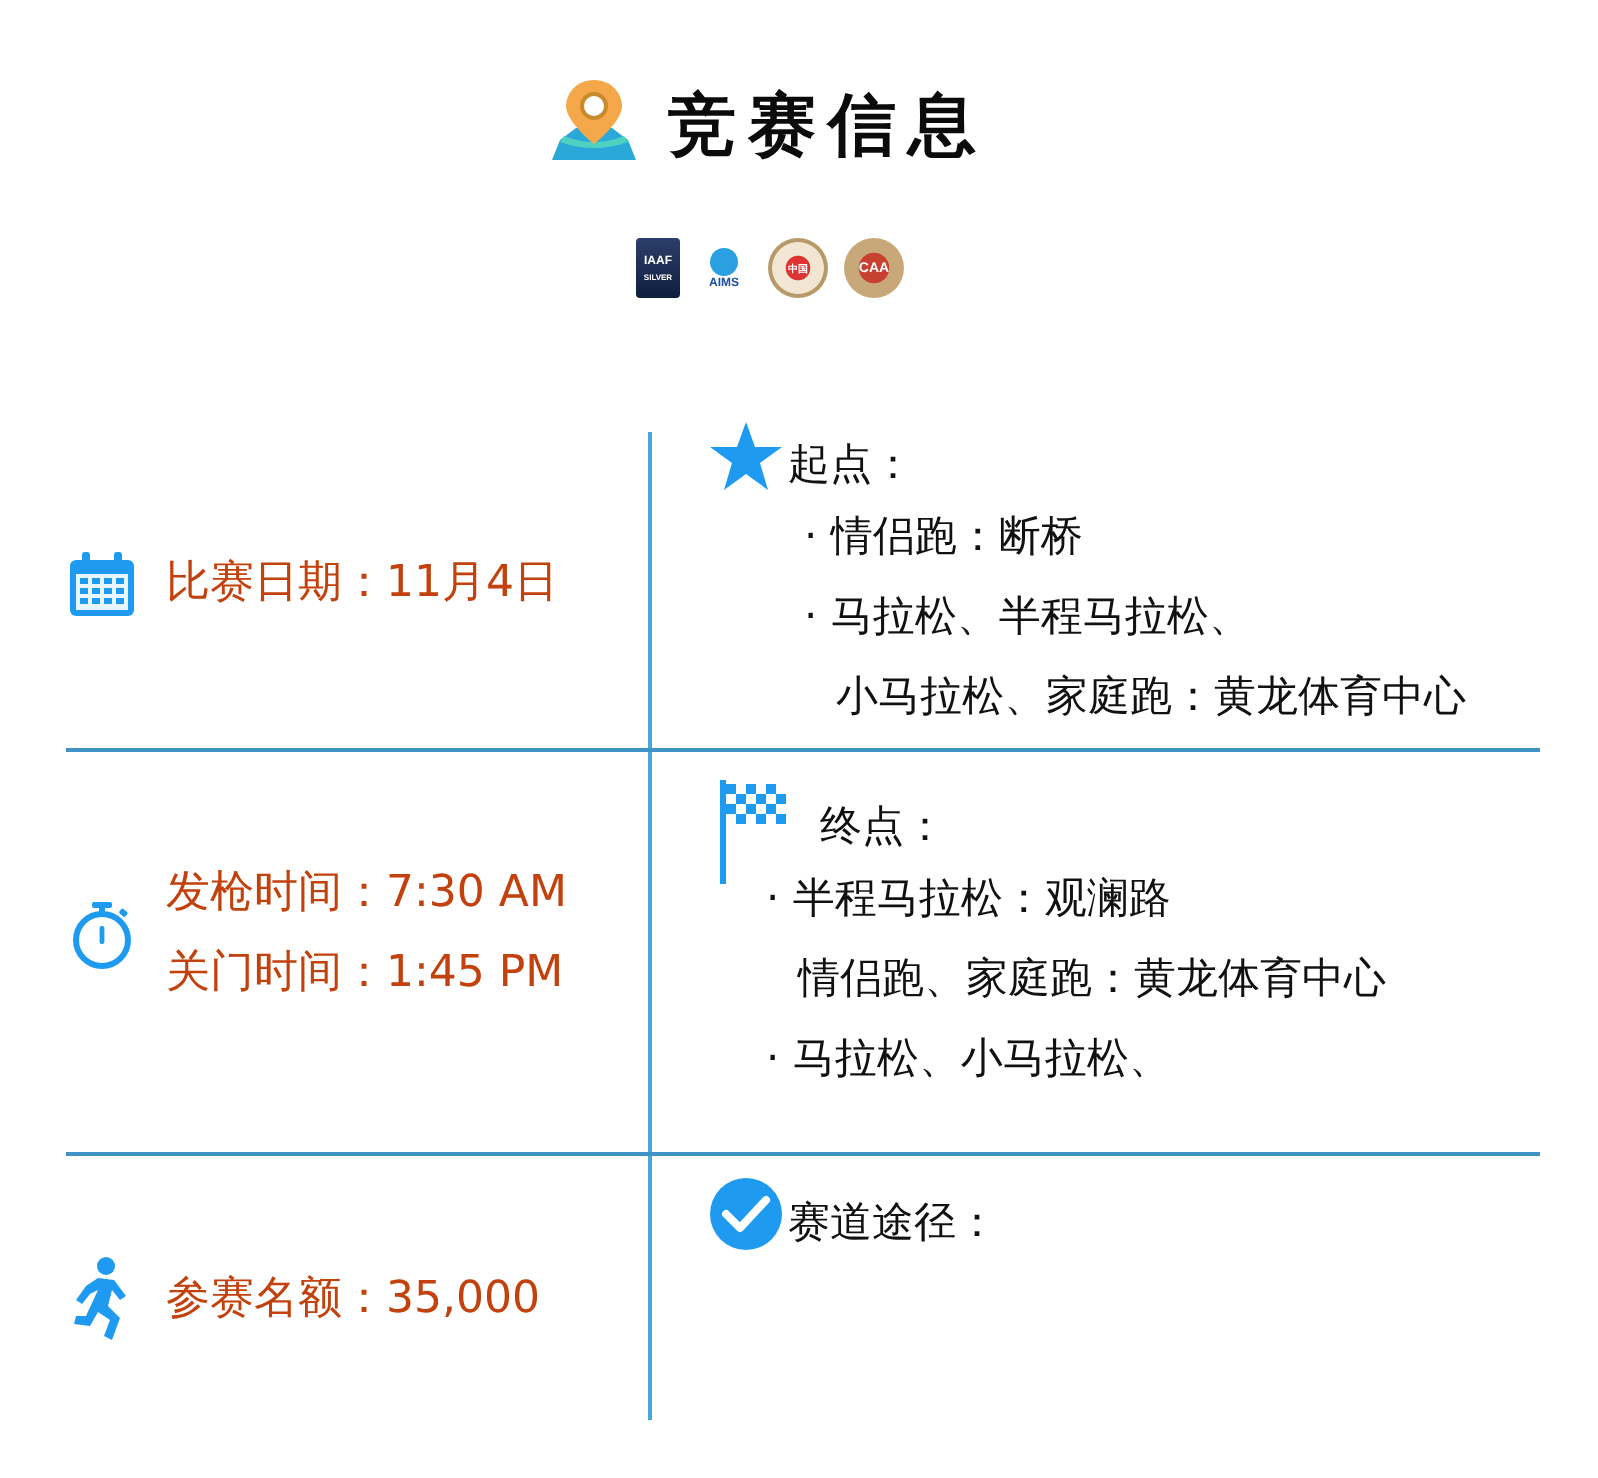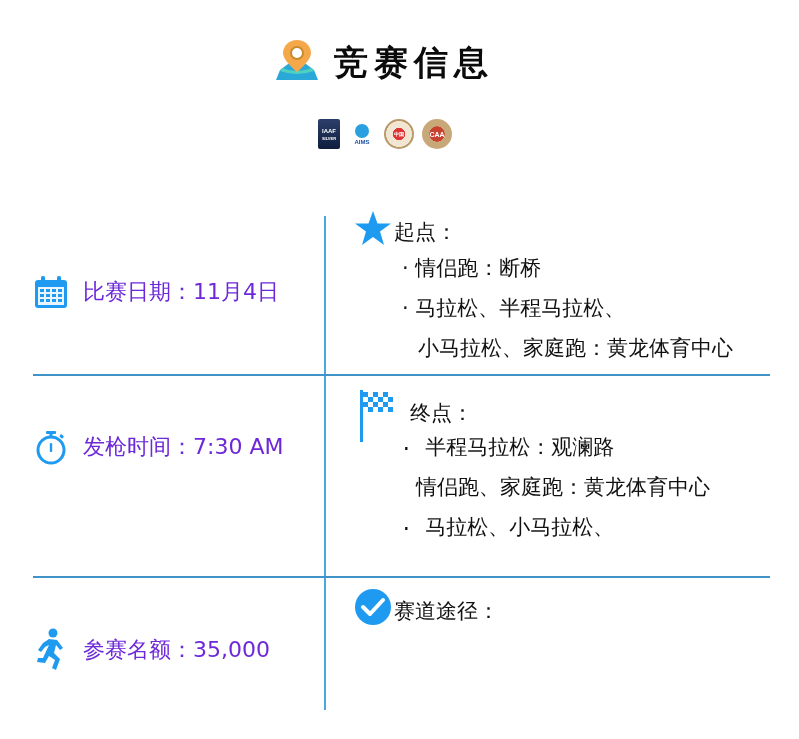--- a/index.html
+++ b/index.html
@@ -20,21 +20,21 @@
     .logo-cn { border-radius: 50%; background: radial-gradient(circle, #d33 0 28%, #f2e6d2 30% 60%, #b89a6a 62%); color: #fff; }
     .logo-caa { border-radius: 50%; background: radial-gradient(circle, #c84030 0 35%, #c8a878 37%); color: #fff; font-size: 7px; }
 
     
     .hline { position: absolute; left: 33px; width: 737px; height: 2px; background: #3f93c6; }
     .vline { position: absolute; left: 324px; top: 216px; width: 2px; height: 494px; background: #49a7e0; }
 
     
     .left-cell { position: absolute; left: 33px; display: flex; align-items: center; }
     .left-icon { width: 36px; height: 36px; display: flex; align-items: center; justify-content: center; }
-    .left-text { margin-left: 14px; font-size: 22px; line-height: 40px; color: #6d28d9; }
+    .left-text { margin-left: 14px; font-size: 22px; line-height: 40px; color: #c2410c; }
     .left-text div { white-space: nowrap; }
 
     
     .right-cell { position: absolute; left: 354px; }
     .right-head { display: flex; align-items: flex-end; height: 36px; }
     .right-head .ricon { width: 40px; height: 36px; display: flex; align-items: center; justify-content: flex-start; }
     .right-head .rlabel { font-size: 21px; }
     .rline { font-size: 21px; line-height: 40px; white-space: nowrap; }
   </style>
 </head>
@@ -106,20 +106,21 @@
     <svg width="36" height="36" viewBox="0 0 36 36">
       <circle cx="18" cy="21" r="13" fill="none" stroke="#1e9bf0" stroke-width="3"></circle>
       <rect x="13" y="2" width="10" height="3" rx="1" fill="#1e9bf0"></rect>
       <rect x="16.5" y="4" width="3" height="5" fill="#1e9bf0"></rect>
       <rect x="27" y="6" width="4" height="3" rx="1" transform="rotate(40 29 7)" fill="#1e9bf0"></rect>
       <rect x="16.8" y="14" width="2.4" height="9" rx="1" fill="#1e9bf0"></rect>
     </svg>
   </span>
   <div class="left-text">
     <div>发枪时间：7:30 AM</div>
+    <div>关门时间：1:45 PM</div>
   </div>
 </div>
 
 <div class="left-cell" style="top:630px;">
   <span class="left-icon">
     <svg width="36" height="44" viewBox="0 0 36 44">
       <circle cx="20" cy="5" r="4.5" fill="#1e9bf0"></circle>
       <path d="M16 11 L24 12 L30 20 L27 22 L23 17 L21 25 L27 31 L23 42 L19 40 L22 32 L16 28 L12 35 L4 34 L5 30 L10 30 L16 17 L12 19 L8 24 L5 22 L10 15 Z" fill="#1e9bf0"></path>
     </svg>
   </span>
@@ -161,21 +162,21 @@
             <rect x="18" y="12" width="5" height="5"></rect>
             <rect x="28" y="12" width="5" height="5"></rect>
           <rect x="3" y="17" width="5" height="5"></rect>
             <rect x="13" y="17" width="5" height="5"></rect>
             <rect x="23" y="17" width="5" height="5"></rect>
         </g>
       </svg>
     </span>
     <span class="rlabel" style="margin-left:10px;">终点：</span>
   </div>
-  <div style="margin-left:46px; margin-top:2px;font-family:Liberation Mono, monospace;">
+  <div style="margin-left:29px; margin-top:2px;">
     <div class="rline">· 半程马拉松：观澜路</div>
     <div class="rline" style="padding-left:16px;">  情侣跑、家庭跑：黄龙体育中心</div>
     <div class="rline">· 马拉松、小马拉松、</div>
   </div>
 </div>
 
 <div class="right-cell" style="top:589px;">
   <div class="right-head">
     <span class="ricon">
       <svg width="38" height="38" viewBox="0 0 38 38">

